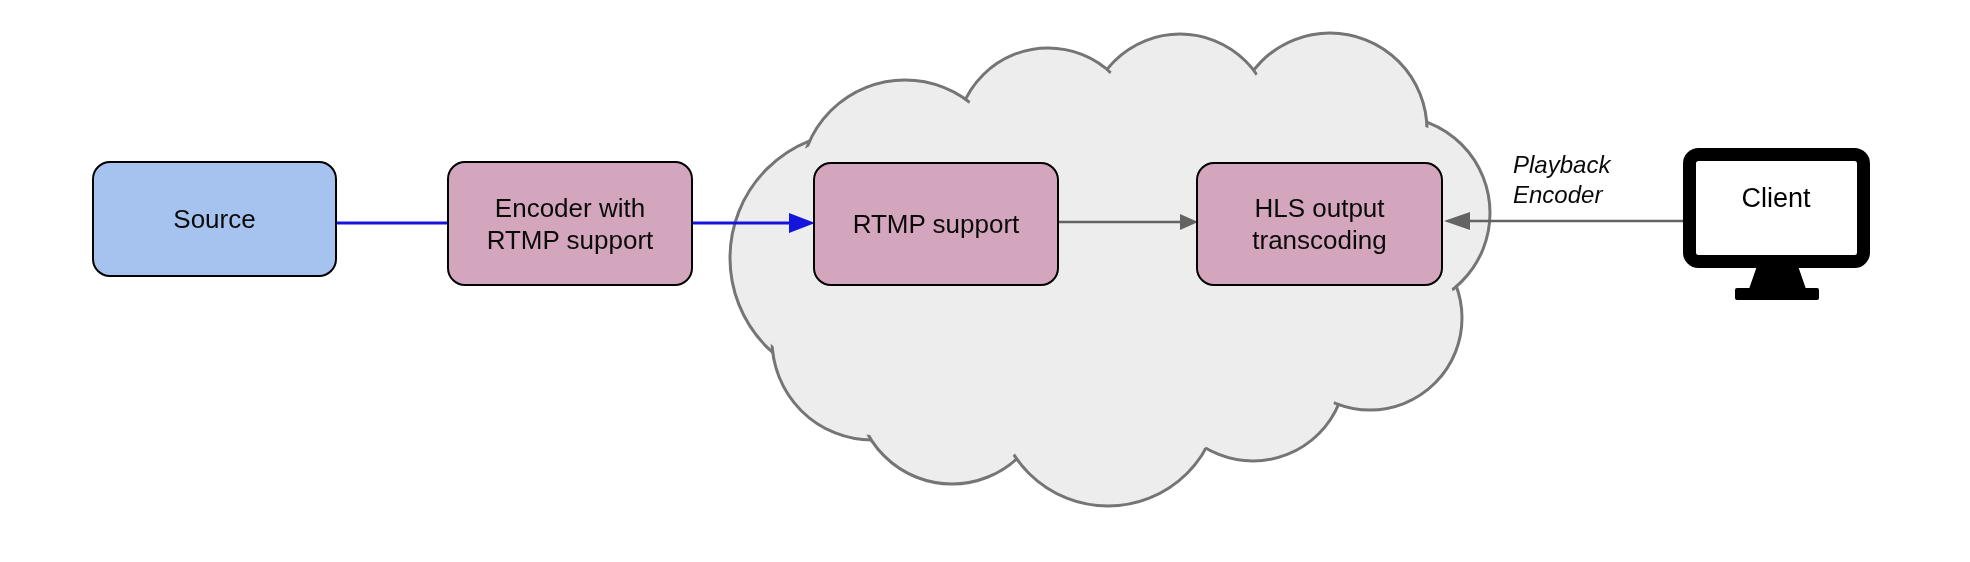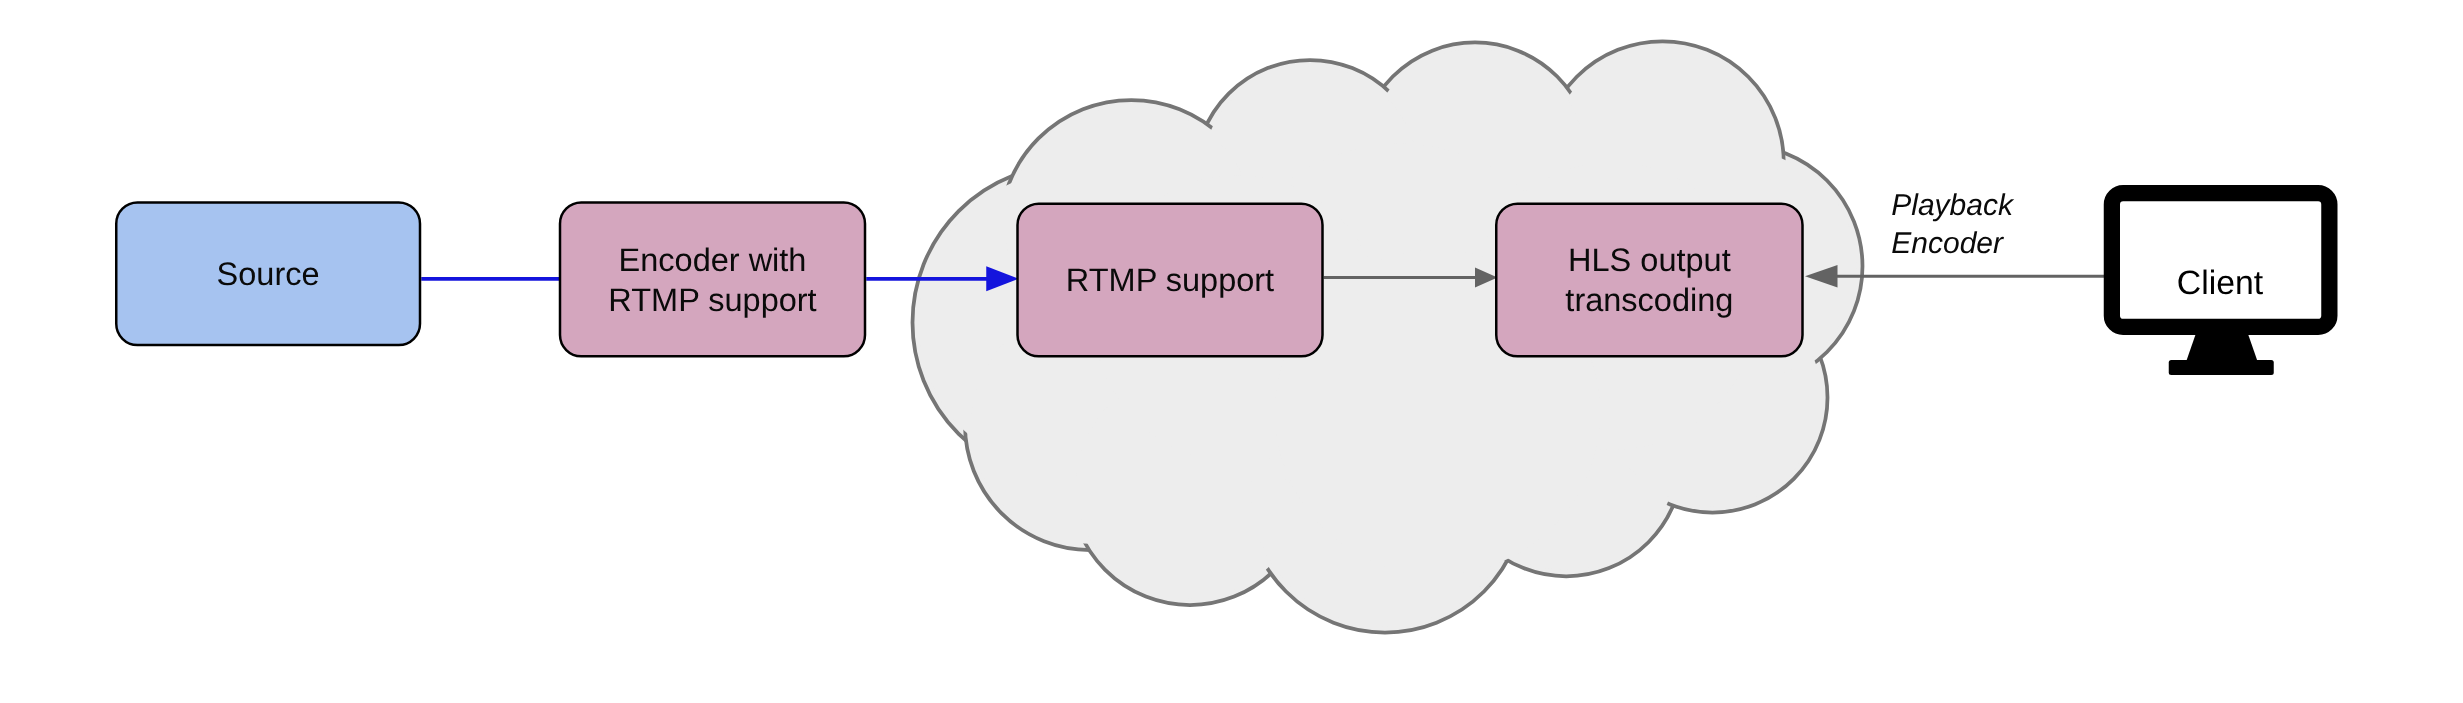--- a/index.html
+++ b/index.html
@@ -43,21 +43,20 @@
   }
   .client-label {
     position: absolute;
     left: 1691px;
     top: 183px;
     width: 170px;
     text-align: center;
     font-size: 27px;
     line-height: 30px;
     color: #000000;
-    margin-top: 28px;
   }
 </style>
 </head>
 <body>
 
 <div class="stage">
 
   <svg width="1970" height="562" viewBox="0 0 1970 562">
 
     <g fill="#ededed">

